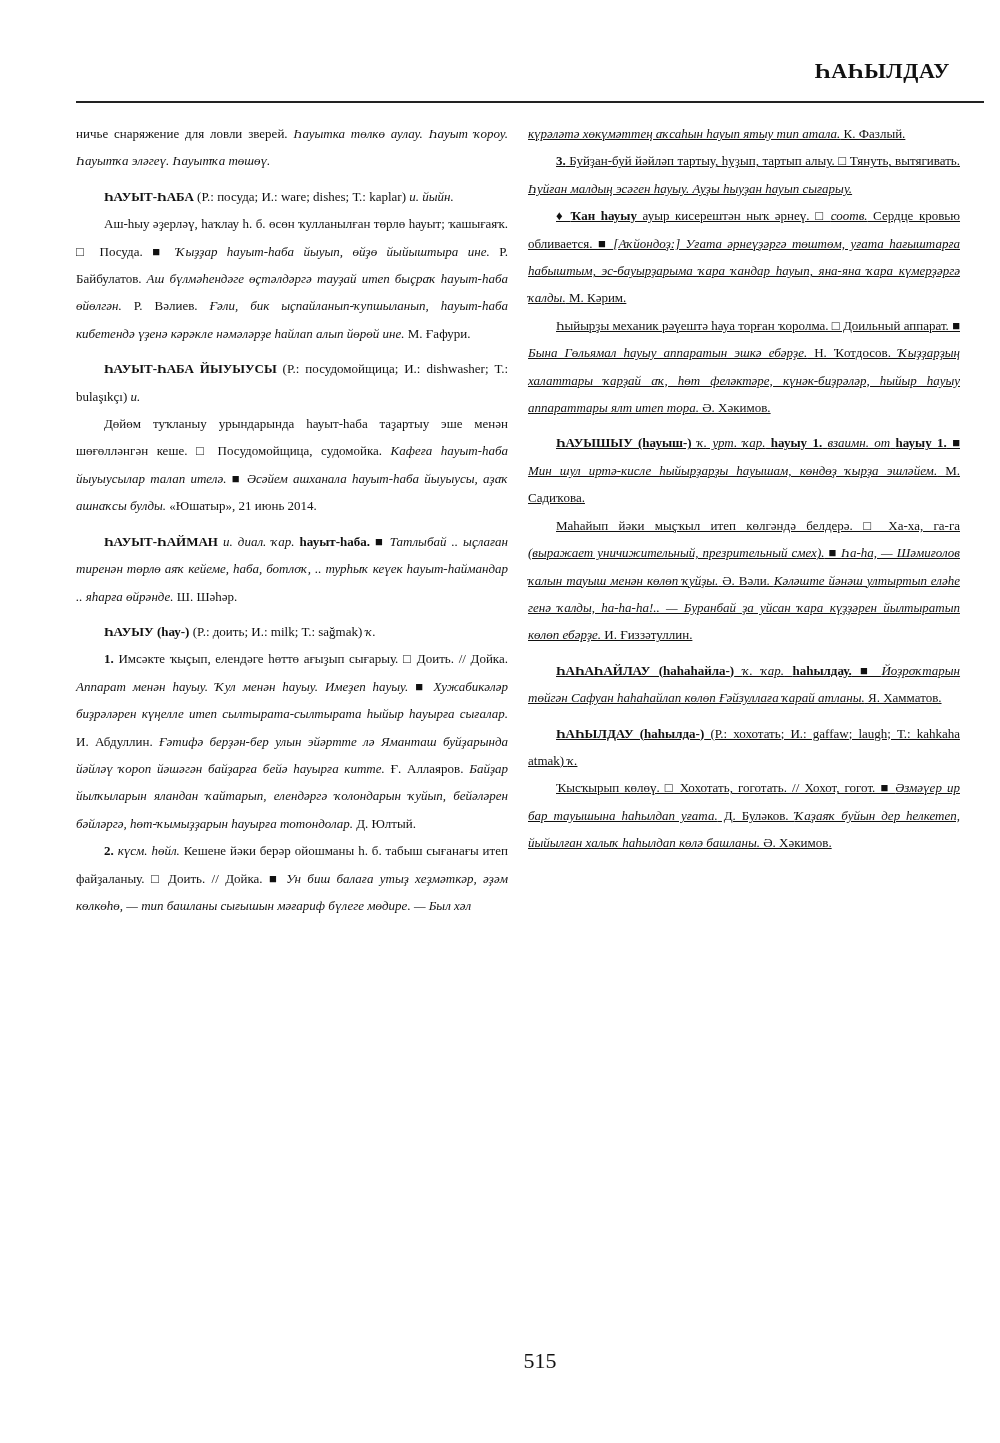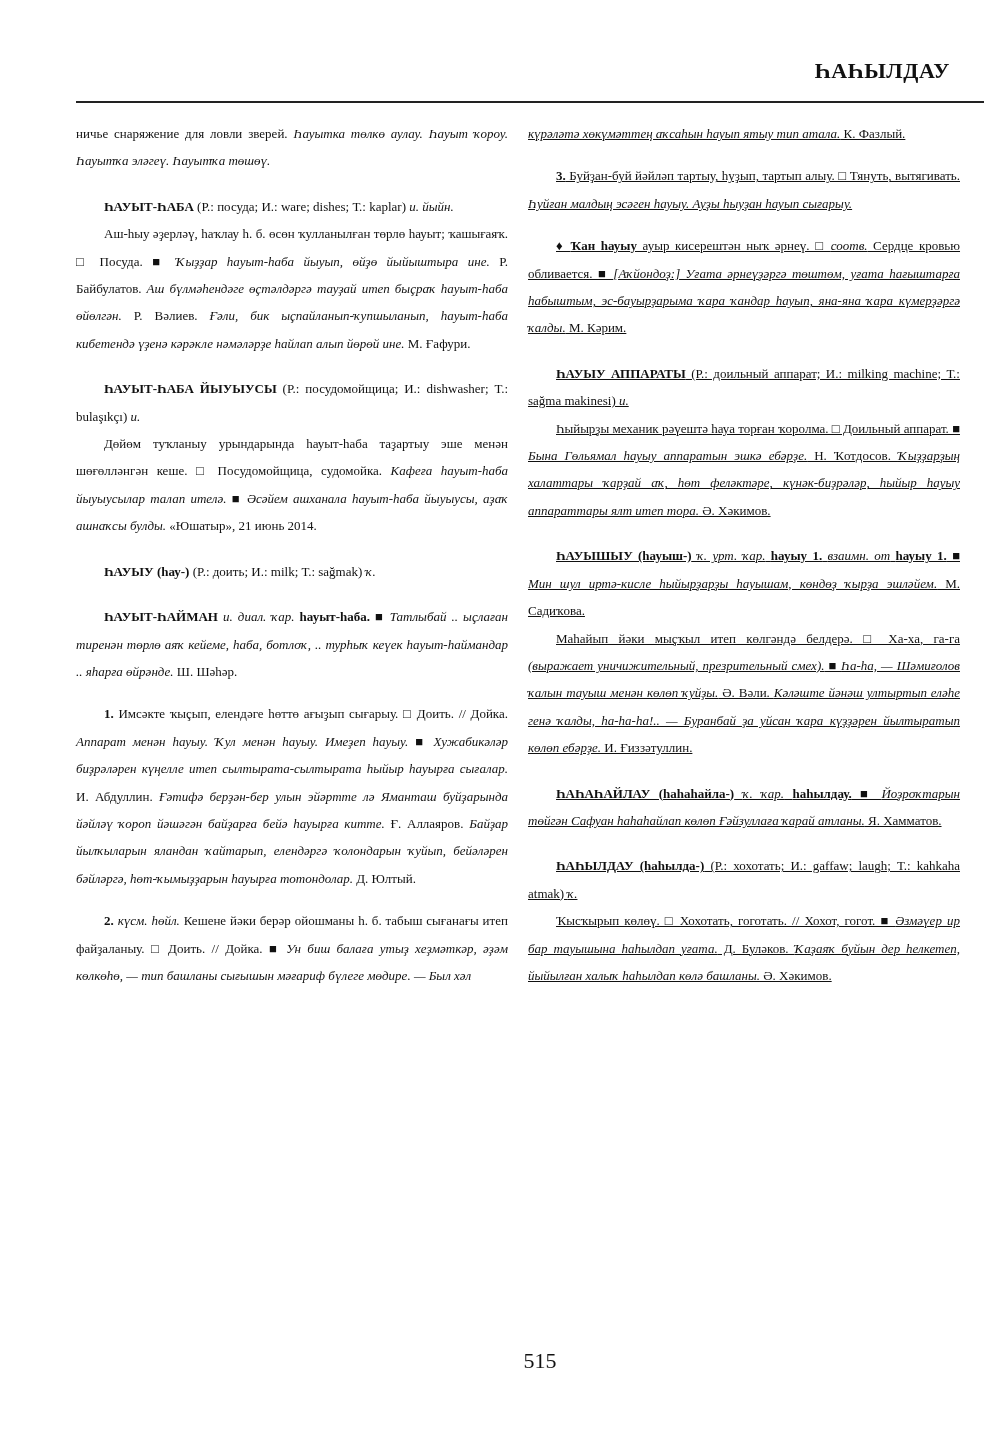--- a/index.html
+++ b/index.html
@@ -8,50 +8,49 @@
   .running-head { position: absolute; top: 58px; right: 50px; font-weight: bold;
                   font-size: 22px; letter-spacing: 0.5px; text-align: center; }
   .head-rule { position: absolute; top: 101px; left: 76px; width: 908px; height: 0;
                border-top: 2px solid #222; }
   .column { position: absolute; top: 120px; width: 432px; font-size: 13px;
             line-height: 27.4px; text-align: justify; }
   .col-left { left: 76px; }
   .col-right { left: 528px; width: 432px; text-decoration: underline; }
   .para { margin: 0; text-indent: 28px; hyphens: manual; }
   .para.cont { text-indent: 0; }
-  .para.head { margin-top: 18px; }
-  .para.sense { margin-top: 15px; }
+  .para.head { margin-top: 8px; }
+  .para.sense { margin-top: 0; }
   .r-b { font-weight: bold; }
   .r-i { font-style: italic; }
   .page-number { position: absolute; top: 1348px; left: 0; width: 1000px; text-align: center;
                  font-size: 22px; margin-left: 40px; }
 </style>
 </head>
 <body>
 
 <div>
   <div class="running-head">ҺАҺЫЛДАУ</div>
   <div class="head-rule"></div>
 
   <div class="column col-left">
       <p class="para cont"><span class="r-r">ничье снаряжение для ловли зверей. </span><span class="r-i">Һауыт­ка төлкө аулау. Һауыт ҡороу. Һауытҡа эләгеү. Һауытҡа төшөү.</span></p>
       <p class="para head"><span class="r-b">ҺАУЫТ-ҺАБА</span><span class="r-r"> (Р.: посуда; И.: ware; dishes; Т.: kaplar) </span><span class="r-i">и. йыйн.</span></p>
       <p class="para body"><span class="r-r">Аш-һыу әҙерләү, һаҡлау һ. б. өсөн ҡулла­нылған төрлө һауыт; ҡашығаяҡ. □ Посуда. ■ </span><span class="r-i">Ҡыҙҙар һауыт-һаба йыуып, өйҙө йыйыш­тыра ине.</span><span class="r-r"> Р. Байбулатов. </span><span class="r-i">Аш бүлмәһендәге өҫтәлдәргә тауҙай итеп быҫраҡ һауыт-һаба өйөлгән.</span><span class="r-r"> Р. Вәлиев. </span><span class="r-i">Ғәли, бик ыҫпайланып-ҡупшыланып, һауыт-һаба кибетендә үҙенә кәрәкле нәмәләрҙе һайлап алып йөрөй ине.</span><span class="r-r"> М. Ғафури.</span></p>
       <p class="para head"><span class="r-b">ҺАУЫТ-ҺАБА ЙЫУЫУСЫ</span><span class="r-r"> (Р.: посу­домойщица; И.: dishwasher; Т.: bulaşıkçı) </span><span class="r-i">и.</span></p>
       <p class="para body"><span class="r-r">Дөйөм туҡланыу урындарында һауыт-һаба таҙартыу эше менән шөғөлләнгән кеше. □ Посудомойщица, судомойка. </span><span class="r-i">Кафе­ға һауыт-һаба йыуыусылар талап ителә.</span><span class="r-r"> ■ </span><span class="r-i">Әсәйем ашханала һауыт-һаба йыуыусы, аҙаҡ ашнаҡсы булды.</span><span class="r-r"> «Юшатыр», 21 июнь 2014.</span></p>
+      <p class="para head"><span class="r-b">ҺАУЫТ-ҺАЙМАН</span><span class="r-r"> </span><span class="r-i">и. диал. ҡар.</span><span class="r-r"> </span><span class="r-b">һауыт-һаба.</span><span class="r-r"> ■ </span><span class="r-i">Татлыбай .. ыҫлаған тиренән төрлө аяҡ кейеме, һаба, ботлоҡ, .. турһыҡ кеүек һауыт-һаймандар .. яһарға өйрәнде.</span><span class="r-r"> Ш. Шә­һәр.</span></p>
       <p class="para head"><span class="r-b">ҺАУЫУ (һау-)</span><span class="r-r"> (Р.: доить; И.: milk; Т.: sağmak) </span><span class="r-i">ҡ.</span></p>
-      <p class="para head"><span class="r-b">ҺАУЫТ-ҺАЙМАН</span><span class="r-r"> </span><span class="r-i">и. диал. ҡар.</span><span class="r-r"> </span><span class="r-b">һауыт-һаба.</span><span class="r-r"> ■ </span><span class="r-i">Татлыбай .. ыҫлаған тиренән төрлө аяҡ кейеме, һаба, ботлоҡ, .. турһыҡ кеүек һауыт-һаймандар .. яһарға өйрәнде.</span><span class="r-r"> Ш. Шә­һәр.</span></p>
       <p class="para sense"><span class="r-b">1.</span><span class="r-r"> Имсәкте ҡыҫып, елендәге һөттө ағыҙып сығарыу. □ Доить. // Дойка. </span><span class="r-i">Аппарат менән һауыу. Ҡул менән һауыу. Имеҙеп һауыу.</span><span class="r-r"> ■ </span><span class="r-i">Хужабикәләр биҙрәләрен күңелле итеп сылтырата-сылтырата һыйыр һауырға сығалар.</span><span class="r-r"> И. Абдуллин. </span><span class="r-i">Ғәтифә берҙән-бер улын эйәртте лә Яманташ буйҙарында йәй­ләү ҡороп йәшәгән байҙарға бейә һауырға китте.</span><span class="r-r"> Ғ. Аллаяров. </span><span class="r-i">Байҙар йылҡыларын яландан ҡайтарып, елендәргә ҡолондарын ҡуйып, бейәләрен бәйләргә, һөт-ҡымыҙҙарын һауырға тотондолар.</span><span class="r-r"> Д. Юлтый.</span></p>
       <p class="para sense"><span class="r-b">2.</span><span class="r-r"> </span><span class="r-i">күсм. һөйл.</span><span class="r-r"> Кешене йәки берәр ойош­маны һ. б. табыш сығанағы итеп файҙаланыу. □ Доить. // Дойка. ■ </span><span class="r-i">Ун биш балаға утыҙ хеҙмәткәр, әҙәм көлкөһө, — тип башланы сығышын мәғариф бүлеге мөдире. — Был хәл</span></p>
     </div>
   <div class="column col-right">
       <p class="para cont"><span class="r-i">күрәләтә хөкүмәттең аҡсаһын һауып ятыу тип атала.</span><span class="r-r"> К. Фазлый.</span></p>
       <p class="para sense"><span class="r-b">3.</span><span class="r-r"> Буйҙан-буй йәйләп тартыу, һуҙып, тар­тып алыу. □ Тянуть, вытягивать. </span><span class="r-i">Һуйған малдың эсәген һауыу. Ауҙы һыуҙан һауып сығарыу.</span></p>
       <p class="para sense"><span class="r-r">♦ </span><span class="r-b">Ҡан һауыу</span><span class="r-r"> ауыр кисерештән ныҡ әрнеү. □ </span><span class="r-i">соотв.</span><span class="r-r"> Сердце кровью обливается. ■ </span><span class="r-i">[Аҡйондоҙ:] Уғата әрнеүҙәргә төштөм, уғата һағыштарға һабыштым, эс-бауыр­ҙарыма ҡара ҡандар һауып, яна-яна ҡара күмерҙәргә ҡалды.</span><span class="r-r"> М. Кәрим.</span></p>
-      <p class="para head"><span class="r-b">ҺАУЫУ АППАРАТЫ</span><span class="r-r"> (Р.: доильный аппарат; И.: milking machine; Т.: sağma maki­nesi) </span><span class="r-i">и.</span></p>
       <p class="para body"><span class="r-r">Һыйырҙы механик рәүештә һауа торған ҡоролма. □ Доильный аппарат. ■ </span><span class="r-i">Бына Гөльямал һауыу аппаратын эшкә ебәрҙе.</span><span class="r-r"> Н. Ҡотдосов. </span><span class="r-i">Ҡыҙҙарҙың халаттары ҡар­ҙай аҡ, һөт феләктәре, күнәк-биҙрәләр, һыйыр һауыу аппараттары ялт итеп тора.</span><span class="r-r"> Ә. Хәкимов.</span></p>
       <p class="para head"><span class="r-b">ҺАУЫШЫУ (һауыш-)</span><span class="r-r"> </span><span class="r-i">ҡ. урт. ҡар.</span><span class="r-r"> </span><span class="r-b">һауыу 1.</span><span class="r-r"> </span><span class="r-i">взаимн. от</span><span class="r-r"> </span><span class="r-b">һауыу 1.</span><span class="r-r"> ■ </span><span class="r-i">Мин шул иртә-кисле һыйырҙарҙы һауышам, көндөҙ ҡырҙа эшләйем.</span><span class="r-r"> М. Садиҡова.</span></p>
       <p class="para body"><span class="r-r">Маһайып йәки мыҫҡыл итеп көлгәндә белдерә. □ Ха-ха, га-га </span><span class="r-i">(выражает уничи­жительный, презрительный смех).</span><span class="r-r"> ■ </span><span class="r-i">Һа-һа, — Шәмиғолов ҡалын тауыш менән көлөп ҡуйҙы.</span><span class="r-r"> Ә. Вәли. </span><span class="r-i">Кәләште йәнәш ултыртып еләһе генә ҡалды, һа-һа-һа!.. — Буранбай ҙа уйсан ҡара күҙҙәрен йылтыратып көлөп ебәрҙе.</span><span class="r-r"> И. Ғиззәтуллин.</span></p>
       <p class="para head"><span class="r-b">ҺАҺАҺАЙЛАУ (һаһаһайла-)</span><span class="r-r"> </span><span class="r-i">ҡ. ҡар.</span><span class="r-r"> </span><span class="r-b">һаһылдау.</span><span class="r-r"> ■ </span><span class="r-i">Йоҙроҡтарын төйгән Сафуан һаһаһайлап көлөп Ғәйзуллаға ҡарай атланы.</span><span class="r-r"> Я. Хамматов.</span></p>
       <p class="para head"><span class="r-b">ҺАҺЫЛДАУ (һаһылда-)</span><span class="r-r"> (Р.: хохотать; И.: gaffaw; laugh; Т.: kahkaha atmak) </span><span class="r-i">ҡ.</span></p>
       <p class="para body"><span class="r-r">Ҡысҡырып көлөү. □ Хохотать, гоготать. // Хохот, гогот. ■ </span><span class="r-i">Әзмәүер ир бар тауышына һаһылдап уғата.</span><span class="r-r"> Д. Буләков. </span><span class="r-i">Ҡаҙаяҡ буйын дер һелкетеп, йыйылған халыҡ һаһылдап көлә башланы.</span><span class="r-r"> Ә. Хәкимов.</span></p>
     </div>
 
   <div class="page-number">515</div>
 </div>

